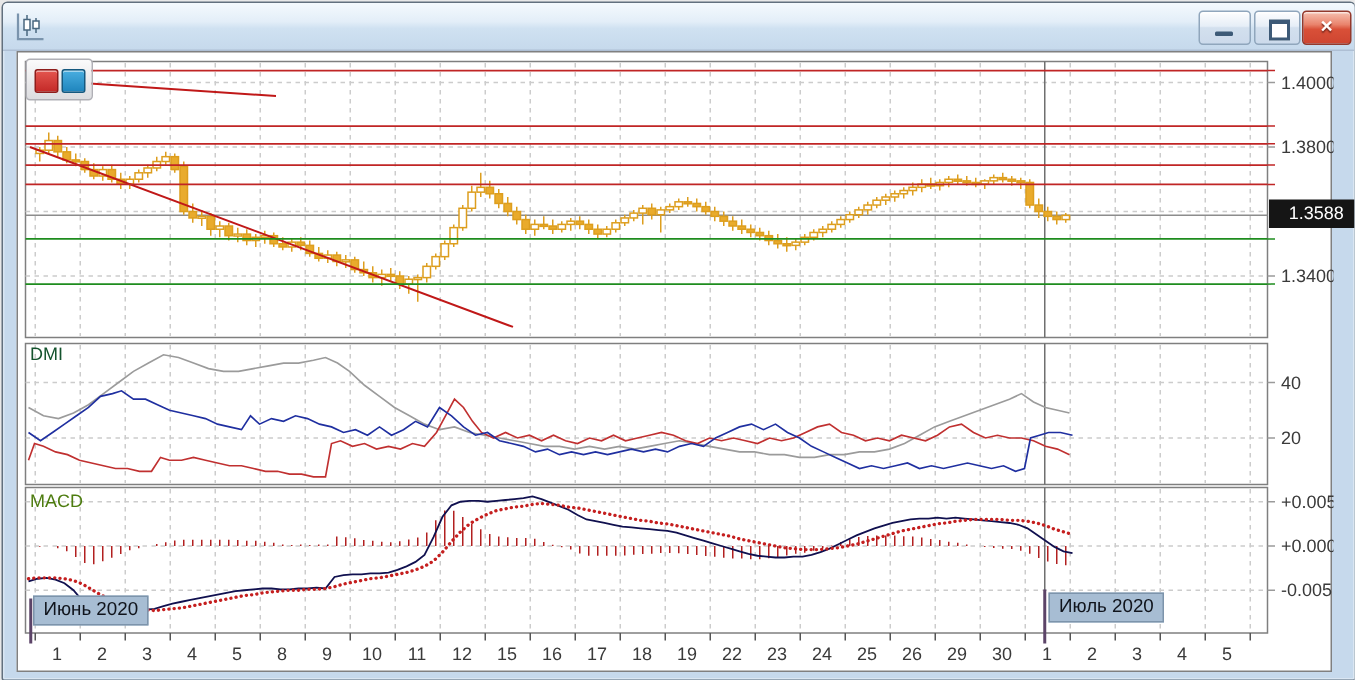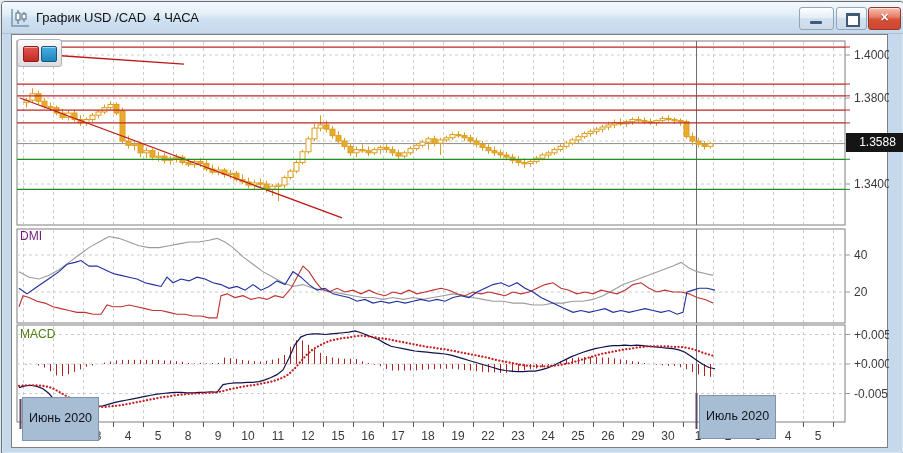--- a/index.html
+++ b/index.html
@@ -25,42 +25,41 @@
   .client{position:absolute;left:9px;top:32px;width:877px;height:414px;background:#fff;
           border:1px solid #808080;box-sizing:border-box;}
   .client svg{position:absolute;left:0;top:0;}
   .chip{position:absolute;left:5px;top:4px;width:43px;height:26px;
         background:linear-gradient(180deg,#fbfbfb,#e8e8ea 60%,#dcdde0);
         border:1px solid #b0b0b6;border-radius:3px;}
   .chip .sq{position:absolute;top:6px;width:14px;height:14px;border-radius:2px;box-shadow:inset 0 1px 0 rgba(255,255,255,.5);}
   .sq.red{left:5px;background:linear-gradient(180deg,#e4564f,#c42a28);border:1px solid #8e1d1b;}
   .sq.blue{left:23px;background:linear-gradient(180deg,#49aee0,#1f85bd);border:1px solid #15597f;}
   .panel-label{position:absolute;font-size:12px;}
-  .lbl-dmi{left:8px;top:194px;color:#701a75;}
+  .lbl-dmi{left:8px;top:194px;color:#14532d;}
   .lbl-macd{left:8px;top:292px;color:#4d7c0f;}
   .month-badge{position:absolute;height:18px;background:#a7bdd3;border:1px solid #7d94ab;
-               font-size:12.5px;color:#10141c;text-align:center;line-height:17px;padding:12px 6px;}
+               font-size:12.5px;color:#10141c;text-align:center;line-height:17px;padding:0 6px;}
   .badge-june{left:10px;top:362px;}
   .badge-july{left:687px;top:360px;text-align:center;}
   .price-tag{position:absolute;left:834px;top:98px;width:63px;height:19px;background:#151515;
              color:#fff;font-size:12px;text-align:center;line-height:19px;}
 </style>
 </head>
 <body>
 
 <div class="window">
   <div class="titlebar">
     <svg class="title-icon" viewBox="0 0 22 22">
       <path d="M3 2 V19 H20" stroke="#7a94ad" stroke-width="1.5" fill="none"></path>
       <line x1="9" y1="3" x2="9" y2="17" stroke="#49677f" stroke-width="1"></line>
       <rect x="7" y="6" width="4" height="7" fill="#fff" stroke="#49677f"></rect>
       <line x1="15" y1="5" x2="15" y2="15" stroke="#49677f" stroke-width="1"></line>
       <rect x="13" y="7" width="4" height="5" fill="#fff" stroke="#49677f"></rect>
     </svg>
-    <span class="title-text">График USD /CAD  4 ЧАСА</span>
     <div class="winbtn min">
         <div class="ic-min"></div>
       </div>
     <div class="winbtn max">
         <div class="ic-max"></div>
       </div>
     <div class="winbtn close">
         <div class="ic-close">×</div>
       </div>
   </div>

